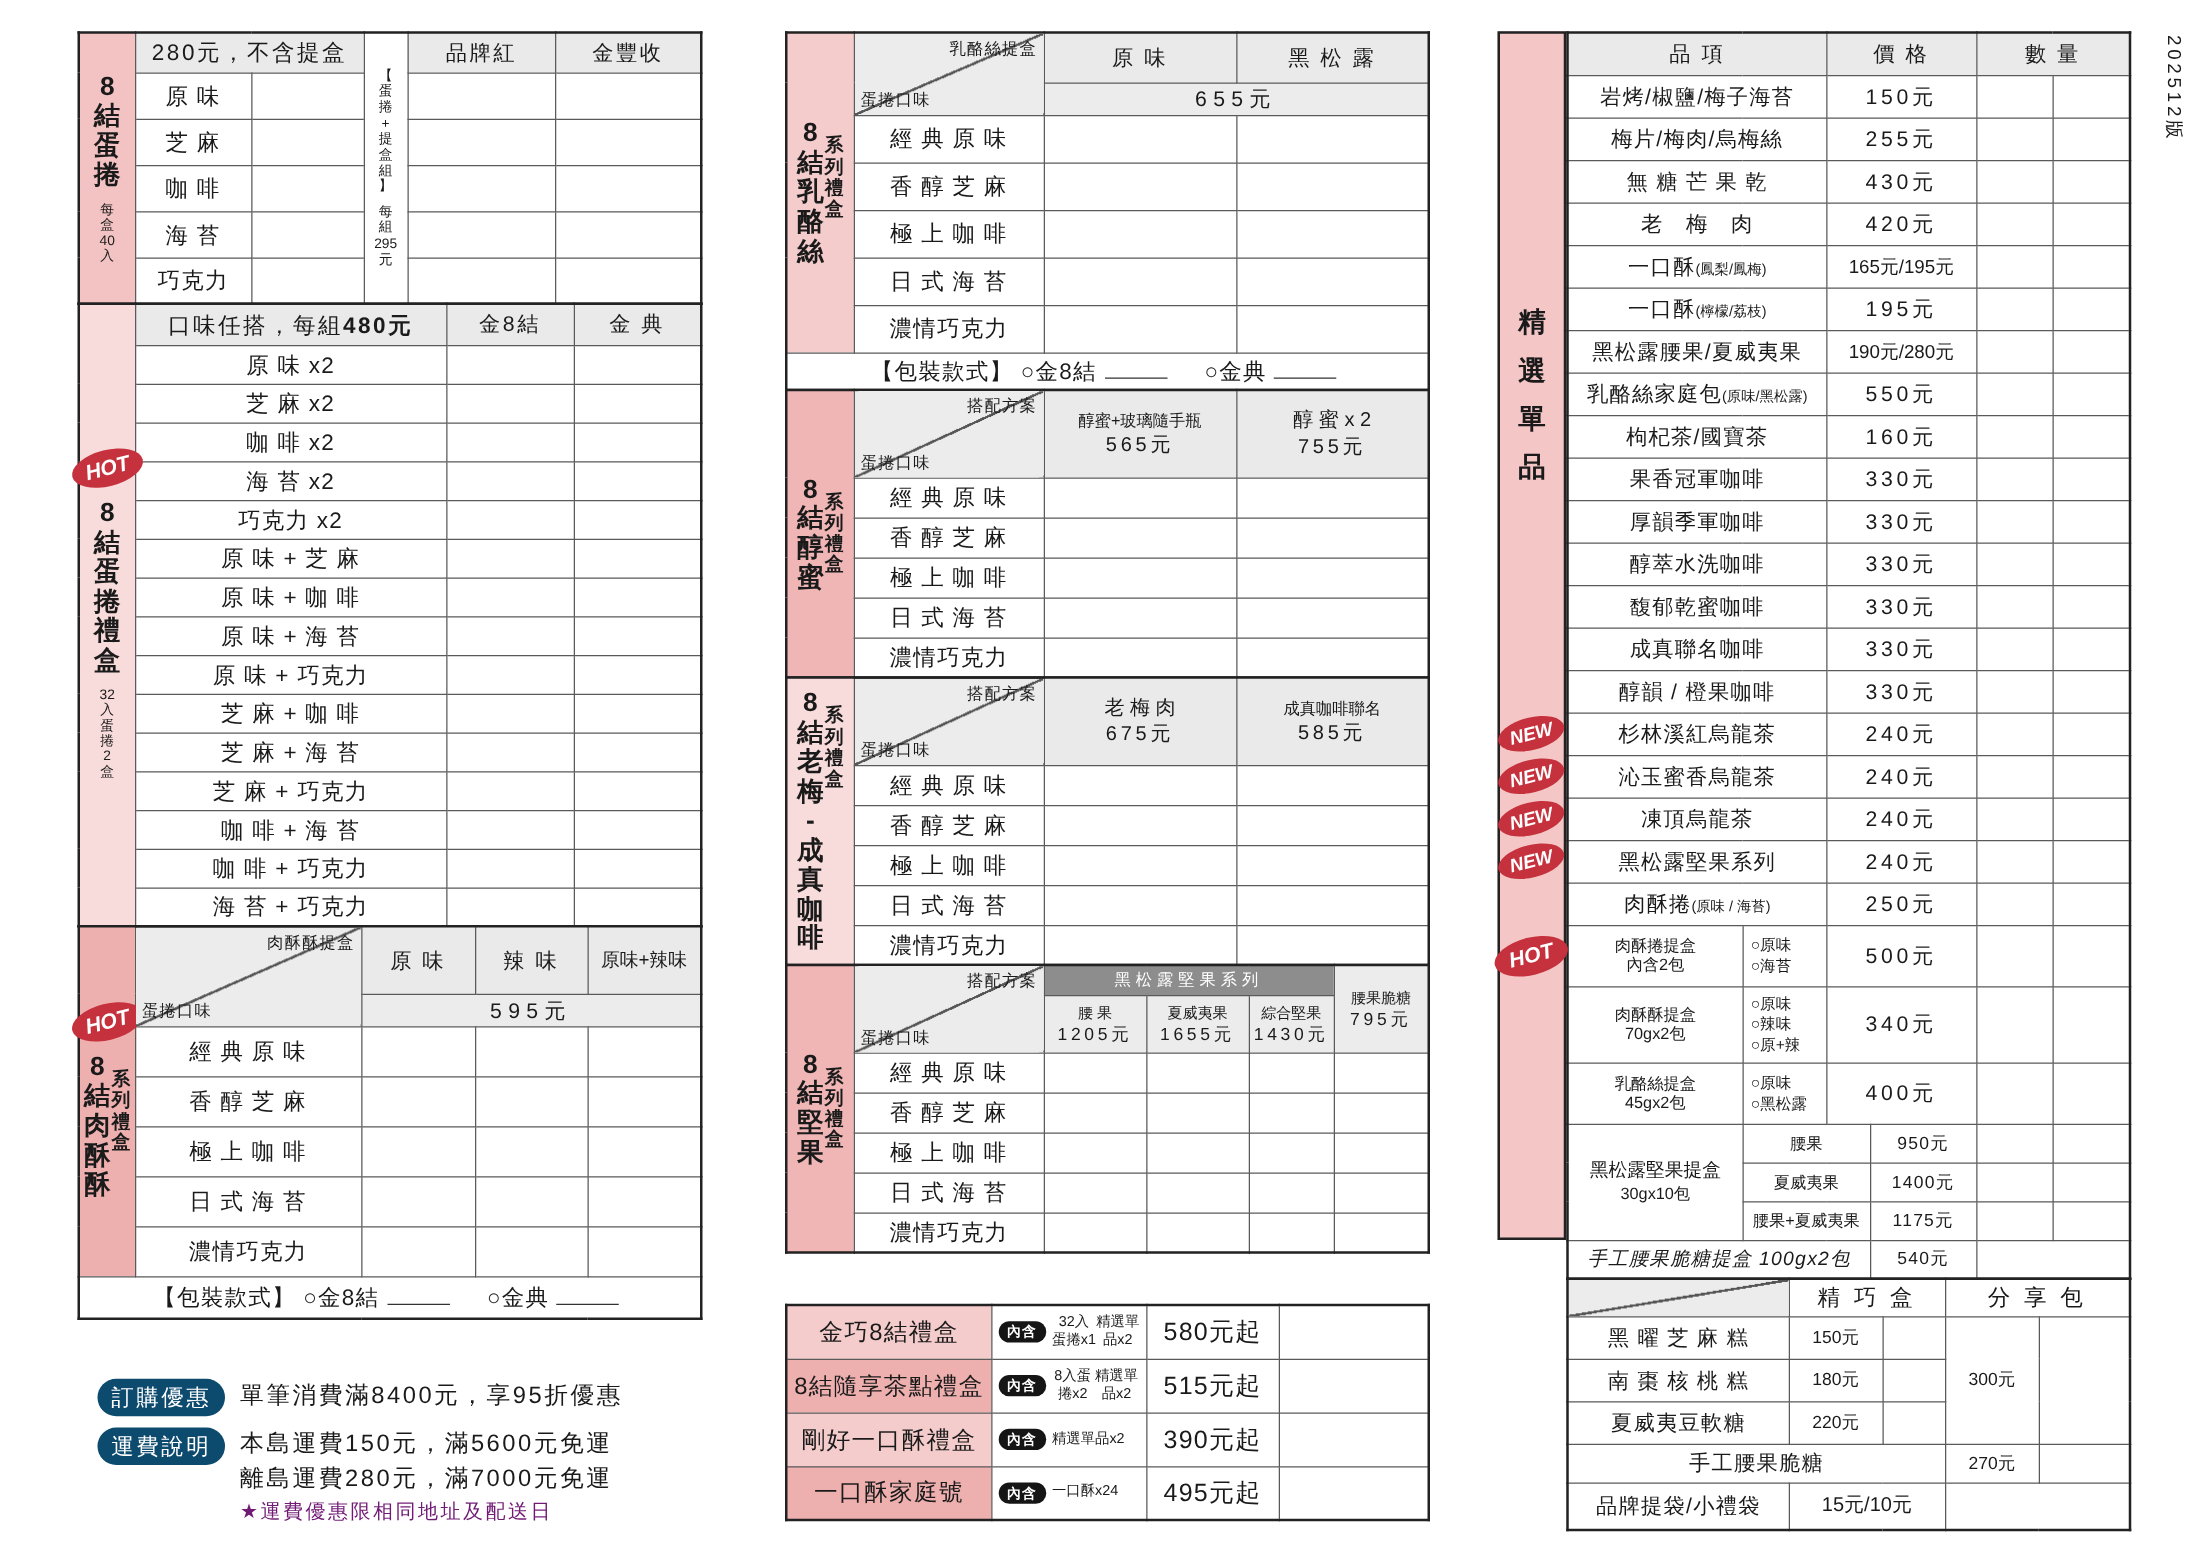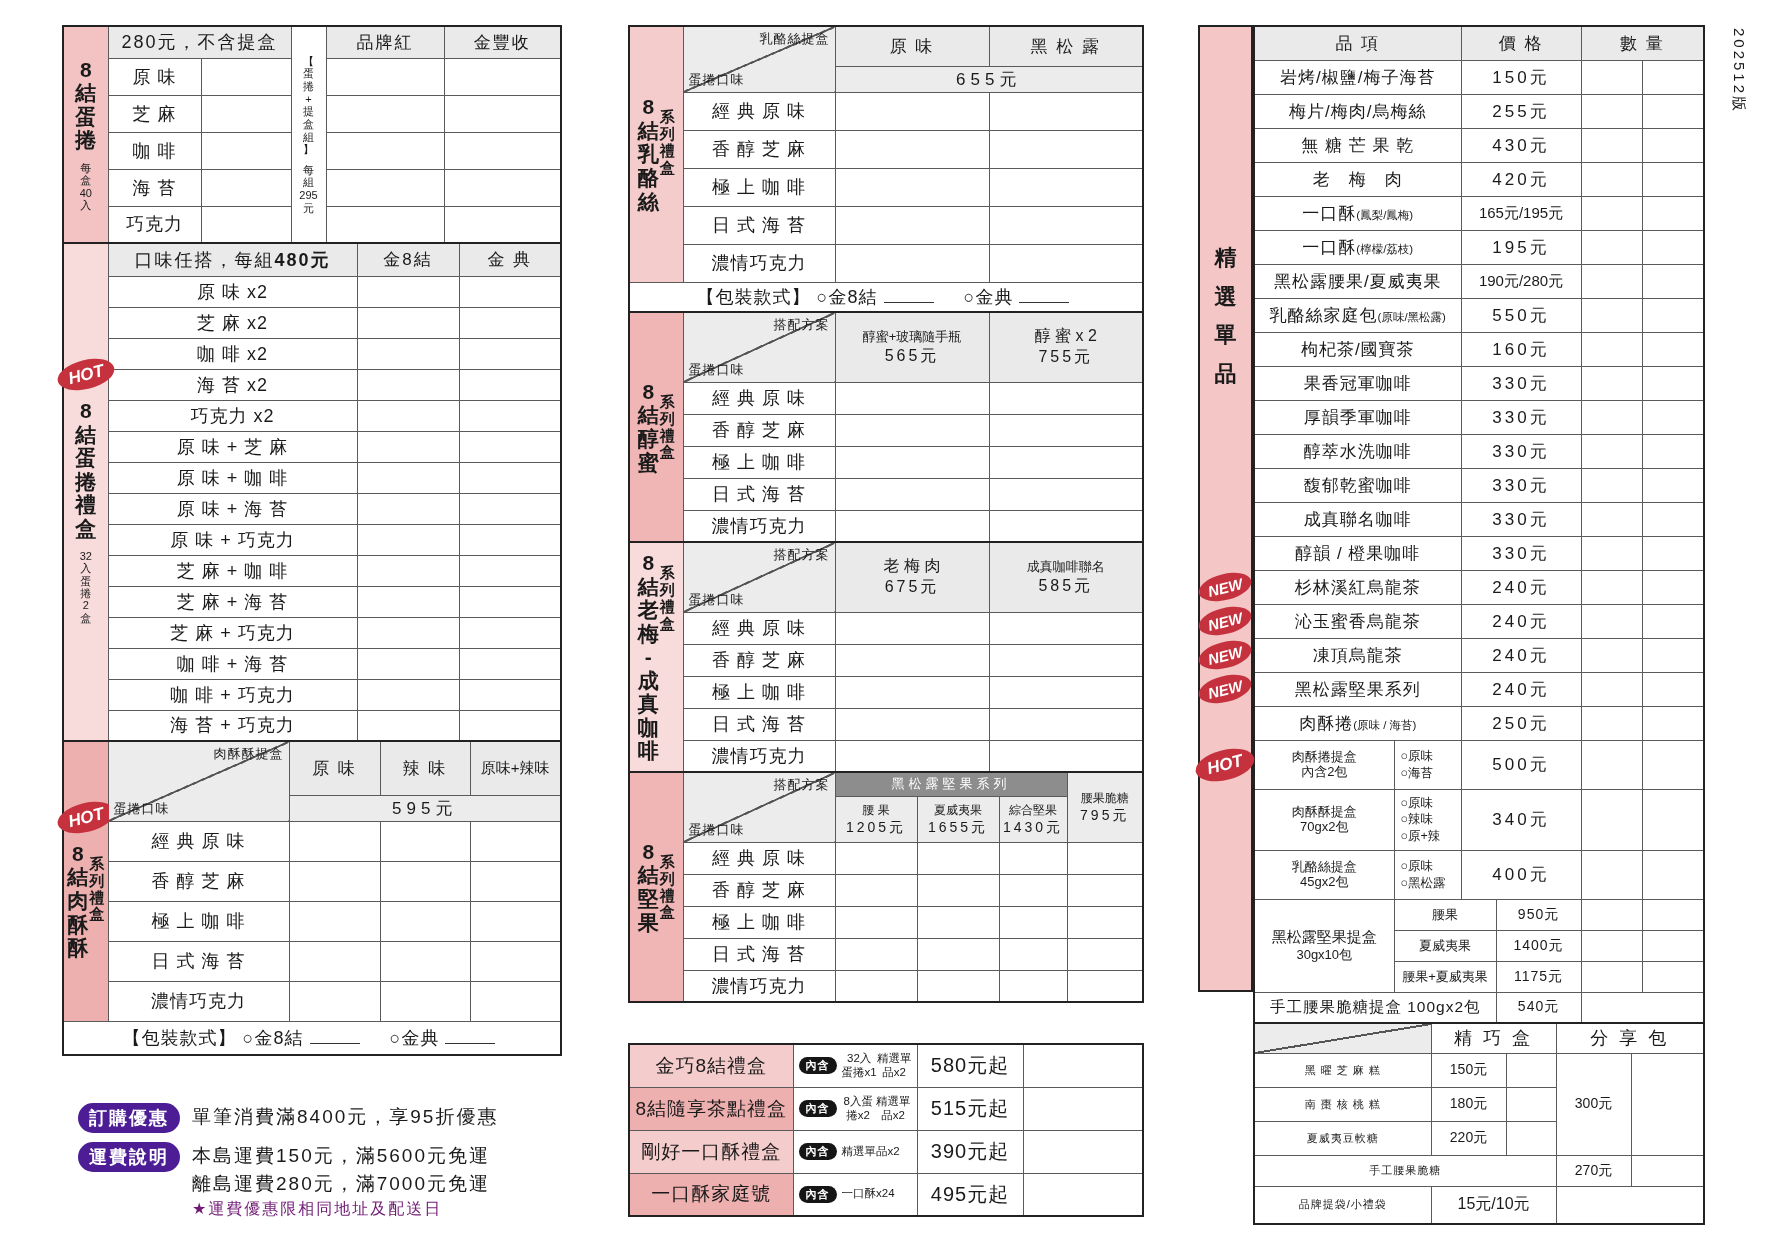--- a/index.html
+++ b/index.html
@@ -36,22 +36,22 @@
   .darkband{background:#8d8d8d;color:#fff;font-size:13px;font-weight:bold;letter-spacing:4px;}
   .subhead{background:#ececec;}
   .subhead .hname{font-size:12px;} .subhead .hprice{font-size:14px;}
   
   .oval{background:#c5313c;color:#fff;font-weight:bold;font-style:italic;border-radius:50%;
         display:flex;align-items:center;justify-content:center;transform:rotate(-14deg);}
   .oval.inflow{width:58px;height:29px;font-size:17px;flex:none;}
   .oval.abs{position:absolute;z-index:5;}
   .oval.hot{width:60px;height:30px;font-size:17px;}
   .oval.new{width:54px;height:26px;font-size:15px;}
-  .pill{display:inline-flex;align-items:center;justify-content:center;background:#4c1d95;color:#fff;
-        font-weight:bold;font-size:18px;letter-spacing:2px;border-radius:15px;padding:3px 11px;flex:none;}
+  .pill{display:inline-flex;align-items:center;justify-content:center;background:#0c4a6e;color:#fff;
+        font-weight:normal;font-size:18px;letter-spacing:2px;border-radius:15px;padding:3px 11px;flex:none;}
   .cbadge{display:inline-flex;align-items:center;background:#151515;color:#fff;font-size:11px;
           border-radius:9px;padding:1px 7px;letter-spacing:1px;flex:none;font-weight:bold;}
   
   .foot td{font-size:18px;letter-spacing:1px;}
   .blankline{display:inline-block;width:50px;height:15px;border-bottom:1.5px solid #333;margin:0 6px;vertical-align:baseline;}
   
   .notes{position:absolute;width:520px;}
   .nrow{display:flex;align-items:flex-start;gap:12px;margin-bottom:9px;}
   .ntext{font-size:19px;letter-spacing:2px;line-height:1.45;}
   .nfoot{font-size:16px;color:#701a75;letter-spacing:2px;margin-top:2px;}
@@ -64,22 +64,22 @@
   
   .rname{font-size:17px;letter-spacing:1px;}
   .rnote{font-size:11.5px;letter-spacing:0;}
   .rprice{font-size:17px;}
   .rprice.sp{letter-spacing:3px;} .rprice.sm{font-size:15px;letter-spacing:0;}
   .optname{font-size:13px;line-height:1.15;} .optsub{font-size:13px;line-height:1.15;}
   .optlist{display:flex;flex-direction:column;align-items:flex-start;padding-left:4px;}
   .optlist span{font-size:12.5px;line-height:1.3;letter-spacing:0;}
   .nutname{font-size:15px;line-height:1.3;} .nutsub{font-size:13px;}
   .varname{font-size:13px;letter-spacing:0;} .varprice{font-size:14px;letter-spacing:1px;}
-  .cashname{font-size:15.5px;letter-spacing:1px;}
-  .bot-name{font-size:11px;letter-spacing:1px;} .bot-price{font-size:14px;letter-spacing:0;}
+  .cashname{font-size:15.5px;letter-spacing:1px;font-style:italic;}
+  .bot-name{font-size:17px;letter-spacing:1px;} .bot-price{font-size:14px;letter-spacing:0;}
   #right-band{position:absolute;left:1198px;top:25px;width:55px;border:2px solid #222;background:#f4c6c6;box-sizing:border-box;}
   #right-band .v-stack{margin-top:212px;} #right-band .v-stack span{font-size:22px;font-weight:bold;margin:7px 0;}
   .version{position:absolute;left:1748px;top:28px;font-size:15px;letter-spacing:3px;white-space:nowrap;
            transform:rotate(90deg);transform-origin:left top;}
   .hdrA{height:32px;} .rowA{height:37px;}
   .hdrB{height:33px;} .rowB{height:31px;}
   .hdrC{height:54px;} .priceC{height:26px;} .rowC{height:40px;} .footC{height:34px;}
   .hdrD{height:40px;} .priceD{height:26px;} .rowD{height:38px;} .footD{height:30px;}
   .hdrE{height:70px;} .rowE{height:32px;}
   .darkG{height:24px;} .subG{height:46px;margin-left:48px;} .rowG{height:32px;}

